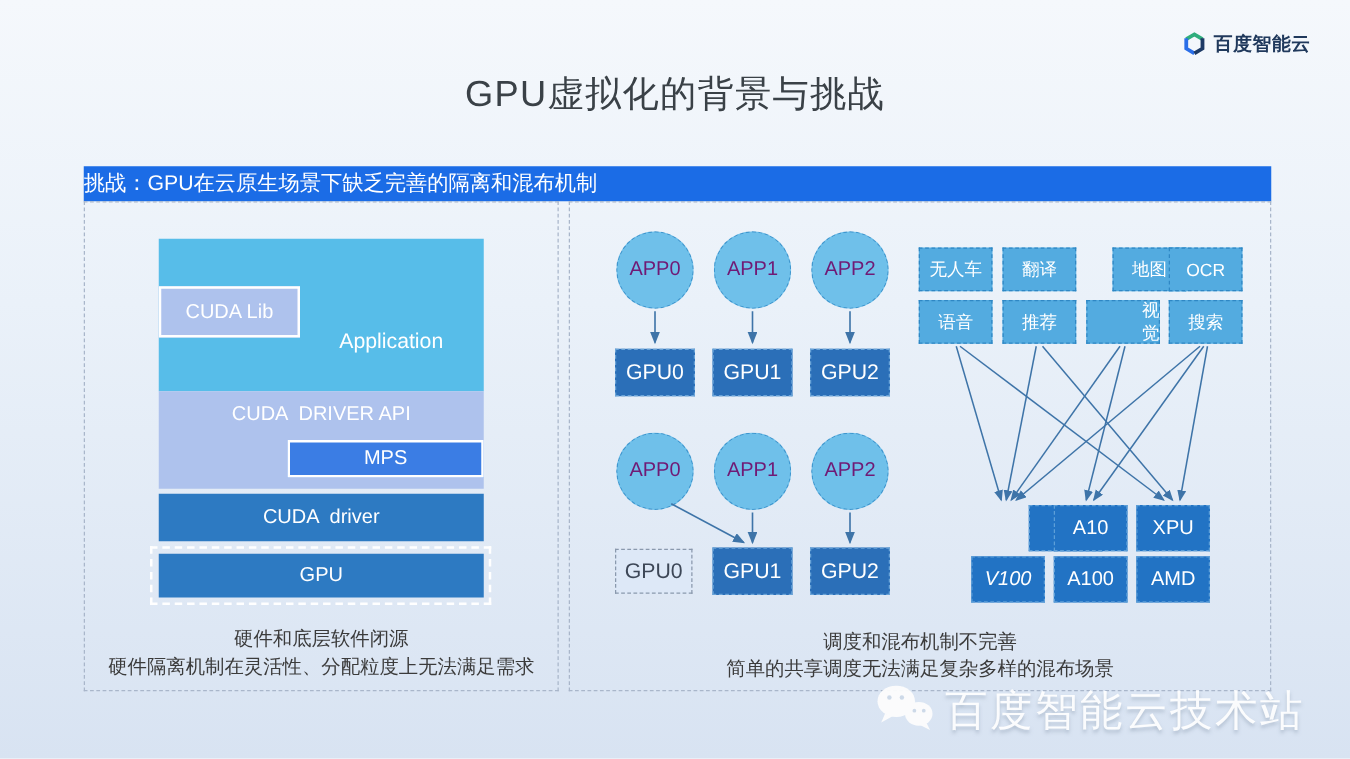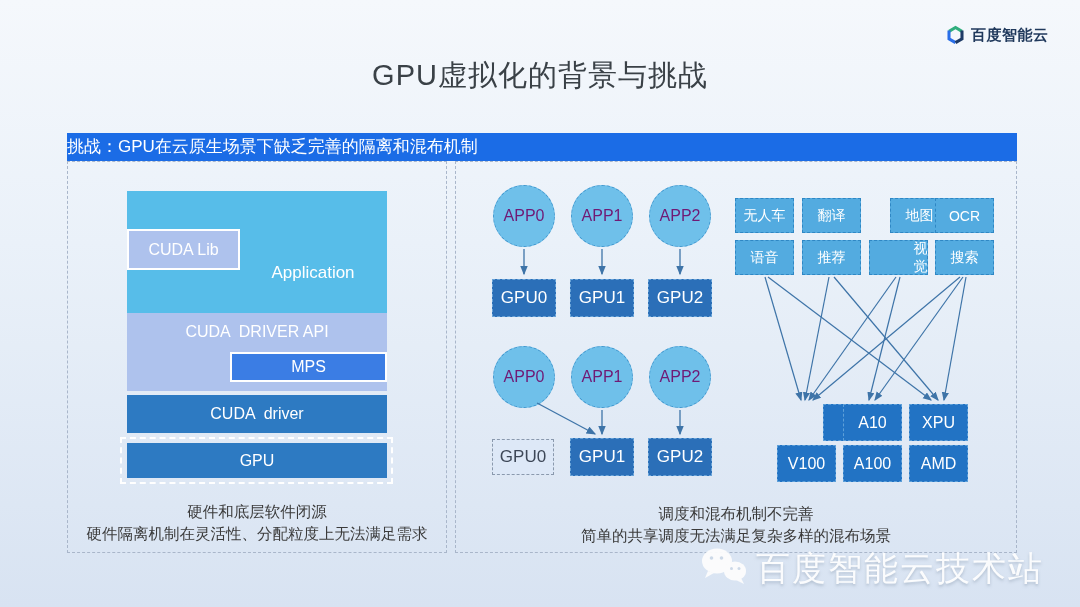--- a/index.html
+++ b/index.html
@@ -112,21 +112,21 @@
   <div class="wl" style="left:869px; top:198px;margin-left:21px;">地图</div>
   <div class="wl" style="left:935px; top:198px;">OCR</div>
   <div class="wl" style="left:735px; top:240px;">语音</div>
   <div class="wl" style="left:802px; top:240px;">推荐</div>
   <div class="wl" style="left:869px; top:240px;padding-left:44px;">视觉</div>
   <div class="wl" style="left:935px; top:240px;">搜索</div>
 
   <div class="gcard" style="left:823px; top:404px;padding-left:42px;">T4</div>
   <div class="gcard" style="left:843px; top:404px;">A10</div>
   <div class="gcard" style="left:909px; top:404px;">XPU</div>
-  <div class="gcard" style="left:777px; top:445px;">V100</div>
+  <div class="gcard" style="left:777px; top:445px;font-style:italic;">V100</div>
   <div class="gcard" style="left:843px; top:445px;">A100</div>
   <div class="gcard" style="left:909px; top:445px;">AMD</div>
 
   <div class="caption left">
     <div>硬件和底层软件闭源</div>
     <div>硬件隔离机制在灵活性、分配粒度上无法满足需求</div>
   </div>
   <div class="caption right">
     <div>调度和混布机制不完善</div>
     <div>简单的共享调度无法满足复杂多样的混布场景</div>

